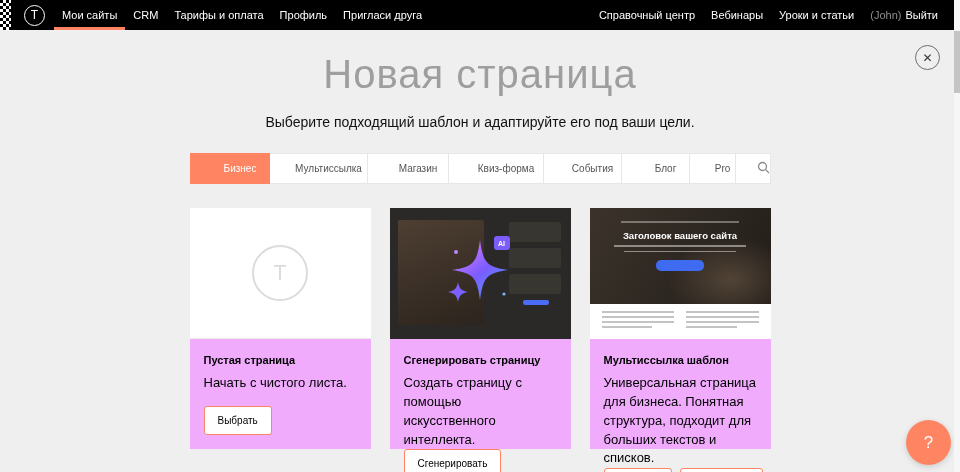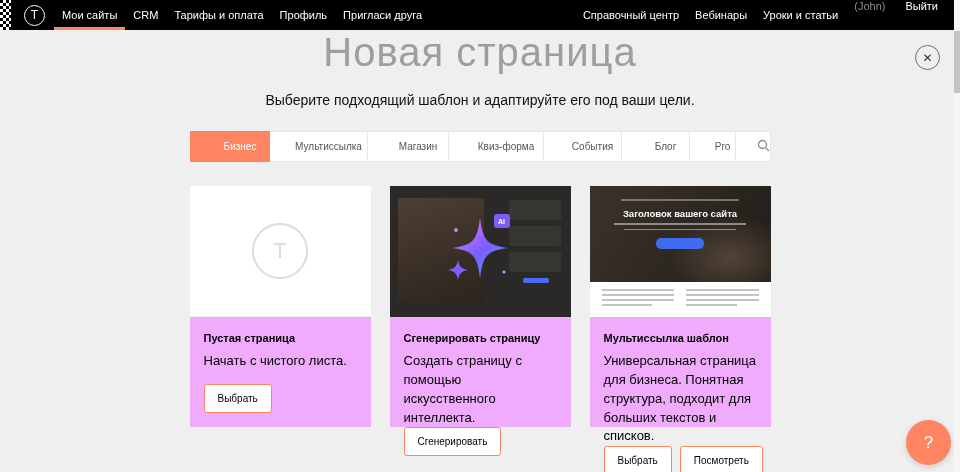--- a/index.html
+++ b/index.html
@@ -26,26 +26,26 @@
     display:flex; align-items:center; justify-content:center;
     font-size:12px; align-self:center; margin:0 9px 0 13px; cursor:pointer;
   }
   .nav { display:flex; align-items:stretch; font-size:11px; }
   .nav-item {
     display:flex; align-items:center; padding:0 8px; cursor:pointer;
     position:relative; white-space:nowrap;
   }
   .nav-item.active { border-bottom:3px solid #ff8562; padding-top:3px; }
   .nav-right { margin-left:auto; margin-right:14px; }
-  .user { display:flex; gap:20px; padding:0 8px; cursor:pointer; white-space:nowrap; font-size:11px;}
+  .user { display:flex; align-items:center; gap:4px; padding:0 8px; cursor:pointer; white-space:nowrap; font-size:11px;}
   .user .uname { color:#8c8c8c; }
 
   
   .page-title {
-    text-align:center;
+    margin-top:22px; text-align:center;
     font-size:40px; font-weight:300; color:#9e9e9e; letter-spacing:1px;
   }
   .page-subtitle { margin-top:17px; text-align:center; font-size:14px; color:#111; }
 
   .close-btn {
     position:absolute; top:45px; right:20px; width:25px; height:25px;
     border:1px solid #6e6e6e; border-radius:50%; background:transparent;
     display:flex; align-items:center; justify-content:center;
     font-size:12px; color:#333; cursor:pointer;
   }

